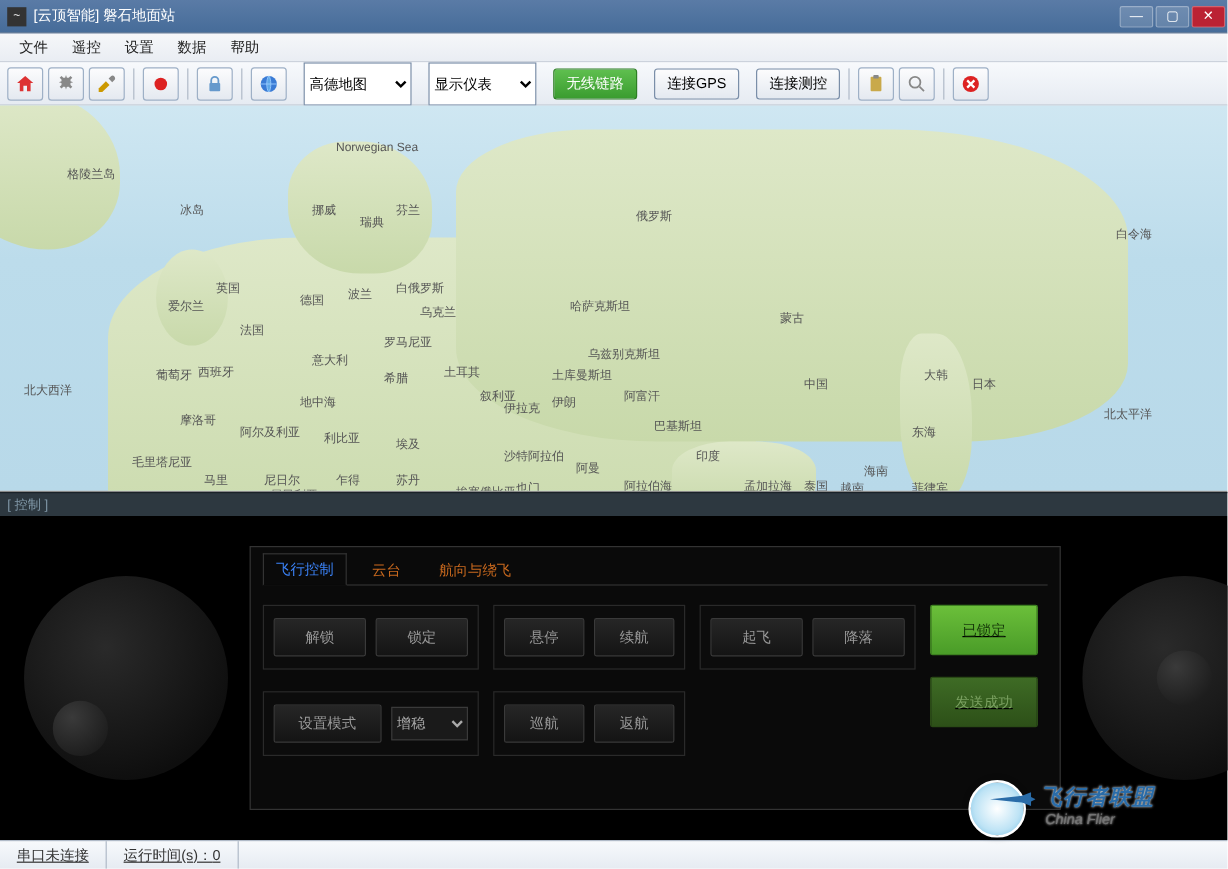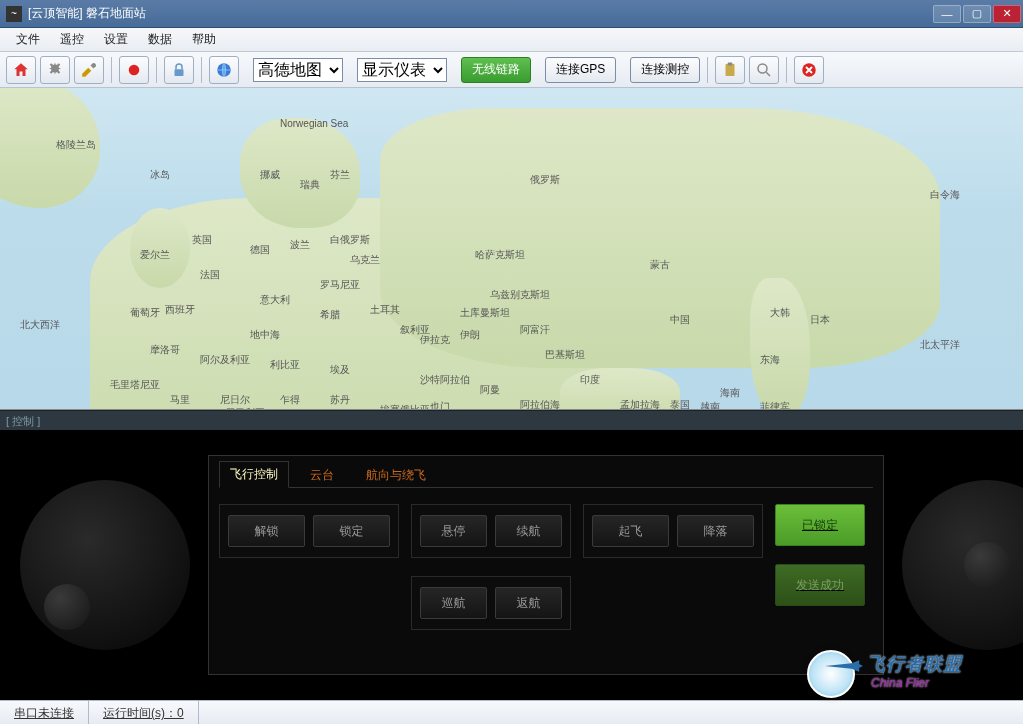--- a/index.html
+++ b/index.html
@@ -13,21 +13,21 @@
 .winbtn.close { background: #b23; }
 
 
 .menubar { height: 24px; background: linear-gradient(#f6f7f9,#e9edf3); border-bottom: 1px solid #c0c8d4; display: flex; align-items: center; padding-left: 6px; font-size: 12px; color: #222; }
 .menubar .menu-item { padding: 3px 10px; cursor: pointer; }
 
 
 .toolbar { height: 36px; background: linear-gradient(#f7f9fc,#e6ebf2); border-bottom: 1px solid #b8c2d0; display: flex; align-items: center; padding: 0 6px; gap: 4px; }
 .tbtn { width: 30px; height: 28px; background: linear-gradient(#fcfcfd,#e4e9f0); border: 1px solid #9eb0c6; border-radius: 3px; display: flex; align-items: center; justify-content: center; cursor: pointer; font-size: 14px; }
 .tbtn svg { width: 18px; height: 18px; }
-.toolbar select { height: 24px; font-size: 16px; border: 1px solid #7a8ea8; background: #fff; }
+.toolbar select { height: 36px; font-size: 12px; border: 1px solid #7a8ea8; background: #fff; }
 .toolbar .sel1 { width: 90px; }
 .toolbar .sel2 { width: 90px; }
 .toolbar .tbar-btn { height: 26px; padding: 0 10px; font-size: 12px; border: 1px solid #7a8ea8; background: linear-gradient(#fcfcfd,#e4e9f0); border-radius: 3px; cursor: pointer; text-align: right; }
 .toolbar .tbar-btn.active { background: linear-gradient(#5fbf4f,#3a9c2f); color: #fff; border-color: #2d7f24; }
 .toolbar .gap { width: 6px; }
 .toolbar .sep { width:1px; height:26px; background:#b0bac8; margin:0 3px; }
 
 
 .map-area { position: relative; height: 322px; background: linear-gradient(#cfe7f2 0%, #bcdceb 40%, #b8d9e9 100%); overflow: hidden; border-bottom: 1px solid #888; }
 .landmass { position: absolute; background: linear-gradient(#dee8c8, #c8d9aa); border-radius: 40% 55% 45% 60%; }
@@ -38,21 +38,21 @@
 .control-panel { height: 270px; background: #000; display: flex; align-items: center; padding: 10px 20px; gap: 18px; position: relative; }
 
 .joystick { width: 170px; height: 170px; border-radius: 50%; background: radial-gradient(circle at 40% 35%, #2a2a2a, #0e0e0e 75%); position: relative; flex-shrink: 0; }
 .joystick .knob { width: 46px; height: 46px; border-radius: 50%; background: radial-gradient(circle at 35% 30%, #3a3a3a, #141414); position: absolute; }
 .joystick.left .knob { left: 24px; bottom: 20px; }
 .joystick.right .knob { left: 62px; top: 62px; }
 
 .center-controls { flex: 1; height: 220px; border: 1px solid #333; background: #0a0a0a; padding: 6px 10px 10px 10px; display: flex; flex-direction: column; }
 .tabs { display: flex; gap: 10px; border-bottom: 1px solid #333; height: 26px; align-items: flex-end; font-size: 12px; }
 .tab { padding: 4px 10px; color: #c9691e; cursor: pointer; border: 1px solid transparent; border-bottom: none; position: relative; bottom: -1px; }
-.tab.active { color: #fef9c3; border: 1px solid #333; border-bottom: 1px solid #0a0a0a; background: #0a0a0a; }
+.tab.active { color: #3b82f6; border: 1px solid #333; border-bottom: 1px solid #0a0a0a; background: #0a0a0a; }
 
 .ctrl-grid { flex: 1; display: flex; padding-top: 16px; gap: 12px; }
 .col { display: flex; flex-direction: column; gap: 18px; }
 .col.c1 { width: 180px; }
 .col.c2 { width: 160px; }
 .col.c3 { width: 180px; }
 .col.c4 { width: 98px; text-decoration: underline; }
 
 .frame { border: 1px solid #2a2a2a; padding: 10px 8px; display: flex; gap: 8px; align-items: center; background: #0c0c0c; }
 .ctrl-btn { flex: 1; height: 32px; background: linear-gradient(#262626,#141414); border: 1px solid #3a3a3a; color: #999; font-size: 12px; cursor: pointer; border-radius: 2px; }
@@ -69,21 +69,21 @@
 
 
 .statusbar { position: absolute; bottom: 0; left: 0; right: 0; height: 24px; background: linear-gradient(#f7f9fc,#e6ebf2); border-top: 1px solid #b0bac8; display: flex; font-size: 12px; color: #333; text-decoration: underline; }
 .statusbar .cell { padding: 0 14px; line-height: 24px; border-right: 1px solid #b0bac8; }
 
 
 .watermark { position: absolute; right: 6px; bottom: 22px; width: 220px; height: 60px; pointer-events: none; }
 .watermark .circ { position: absolute; left: 10px; top: 8px; width: 48px; height: 48px; border-radius: 50%; background: radial-gradient(circle, #fff 0%, #bde3f5 60%, #6cb9e0 100%); border: 2px solid #fff; box-shadow: 0 0 6px rgba(0,0,0,.2); }
 .watermark .plane { position: absolute; left: 28px; top: 18px; width: 38px; height: 12px; }
 .watermark .txt { position: absolute; left: 70px; top: 10px; font-size: 18px; font-weight: bold; color: #2a6ca8; font-style: italic; text-shadow: 0 0 2px #fff; letter-spacing: 1px; }
-.watermark .txt2 { position: absolute; left: 74px; top: 34px; font-size: 12px; color: #a21caf; font-style: italic; text-shadow: 0 0 2px #fff; }
+.watermark .txt2 { position: absolute; left: 74px; top: 34px; font-size: 12px; color: #737373; font-style: italic; text-shadow: 0 0 2px #fff; }
 
 </style>
 </head>
 <body>
 
 <div class="titlebar">
   <div class="app-icon">~</div>
   <div class="title-text">[云顶智能] 磐石地面站</div>
   <div class="winbtn">—</div>
   <div class="winbtn">▢</div>
@@ -183,21 +183,21 @@
   <div class="landmass" style="left:130px; top:120px; width:60px; height:80px; border-radius:50%;"></div>
 
   <span class="map-label" style="left:30px; top:50px;margin-left:26px;">格陵兰岛</span>
   <span class="map-label" style="left:150px; top:80px;">冰岛</span>
   <span class="map-label" style="left:280px; top:30px;">Norwegian Sea</span>
   <span class="map-label" style="left:260px; top:80px;">挪威</span>
   <span class="map-label" style="left:300px; top:90px;">瑞典</span>
   <span class="map-label" style="left:330px; top:80px;">芬兰</span>
   <span class="map-label" style="left:530px; top:85px;">俄罗斯</span>
   <span class="map-label" style="left:930px; top:100px;">白令海</span>
-  <span class="map-label" style="left:192px; top:145px;">英国</span>
+  <span class="map-label" style="left:180px; top:145px;">英国</span>
   <span class="map-label" style="left:140px; top:160px;">爱尔兰</span>
   <span class="map-label" style="left:250px; top:155px;">德国</span>
   <span class="map-label" style="left:290px; top:150px;">波兰</span>
   <span class="map-label" style="left:330px; top:145px;">白俄罗斯</span>
   <span class="map-label" style="left:350px; top:165px;">乌克兰</span>
   <span class="map-label" style="left:200px; top:180px;">法国</span>
   <span class="map-label" style="left:165px; top:215px;">西班牙</span>
   <span class="map-label" style="left:130px; top:218px;">葡萄牙</span>
   <span class="map-label" style="left:260px; top:205px;">意大利</span>
   <span class="map-label" style="left:320px; top:190px;">罗马尼亚</span>
@@ -255,20 +255,26 @@
       <div class="tab">云台</div>
       <div class="tab">航向与绕飞</div>
     </div>
 
     <div class="ctrl-grid">
       <div class="col c1">
         <div class="frame">
           <button class="ctrl-btn">解锁</button>
           <button class="ctrl-btn">锁定</button>
         </div>
+        <div class="frame">
+          <button class="ctrl-btn" style="flex:1.4">设置模式</button>
+          <select class="ctrl-select" style="flex:1">
+            <option>增稳</option>
+          </select>
+        </div>
       </div>
 
       <div class="col c2">
         <div class="frame">
           <button class="ctrl-btn">悬停</button>
           <button class="ctrl-btn">续航</button>
         </div>
         <div class="frame">
           <button class="ctrl-btn">巡航</button>
           <button class="ctrl-btn">返航</button>

